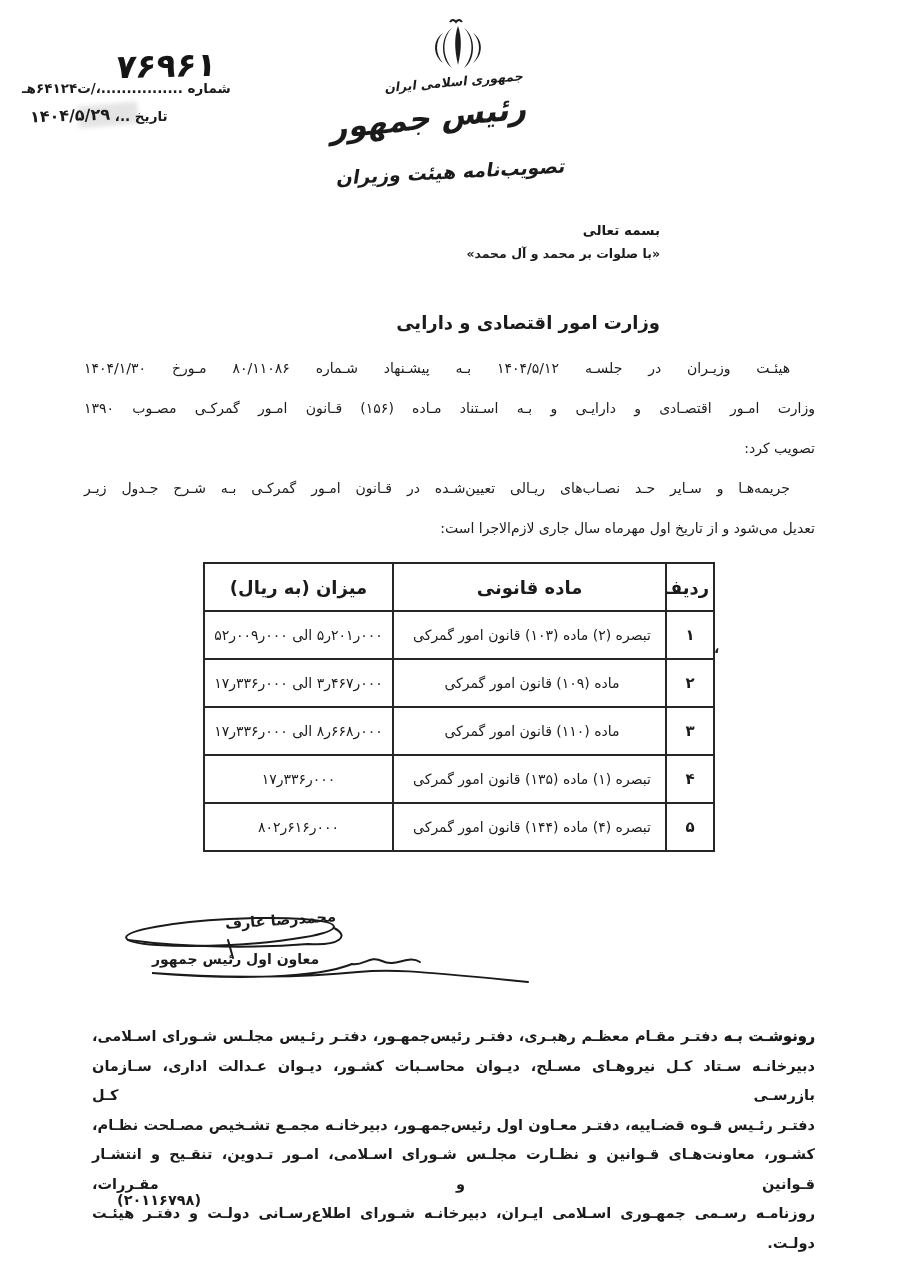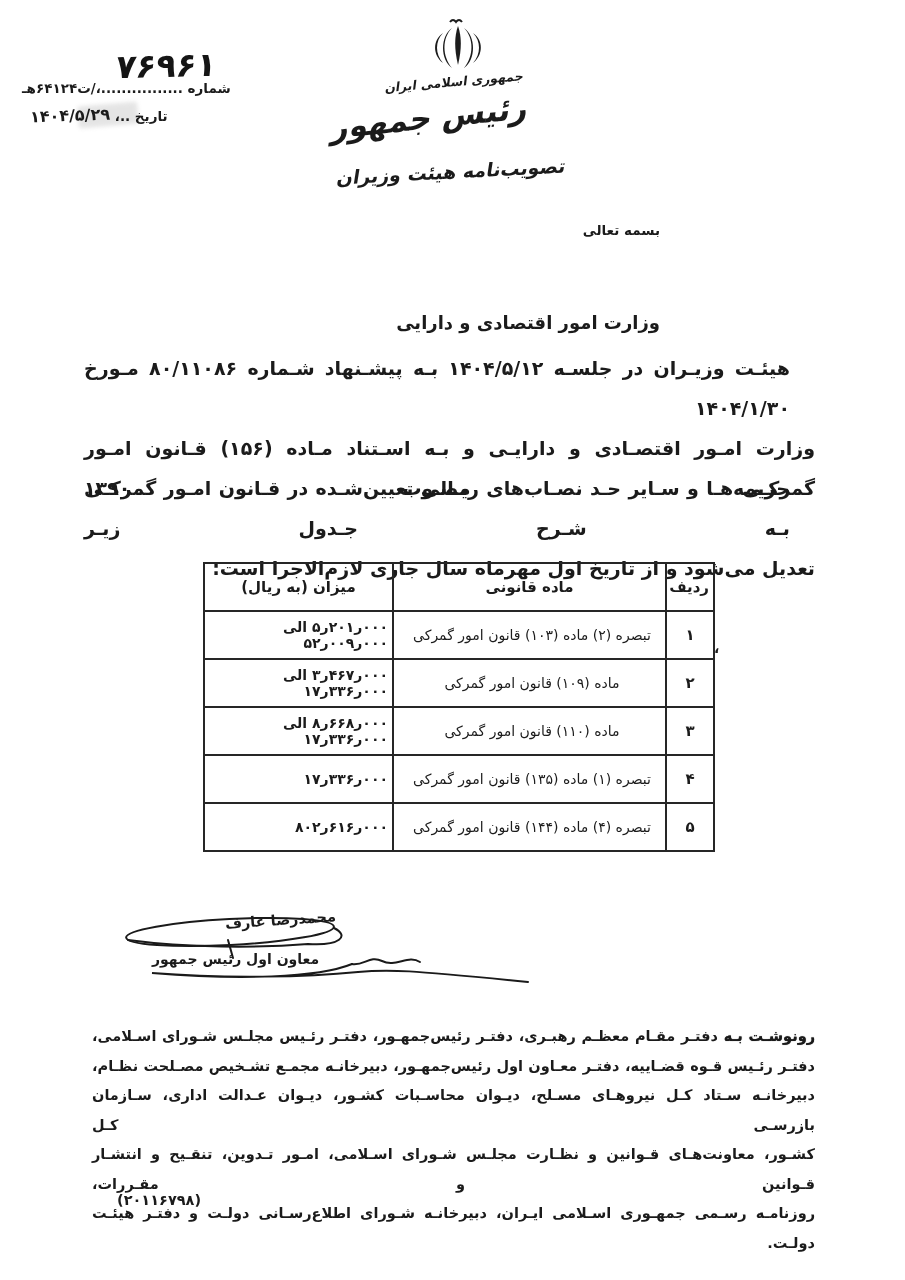--- a/index.html
+++ b/index.html
@@ -23,35 +23,35 @@
   .lh-title{position:absolute;left:393px;top:96px;width:136px;text-align:center;font-size:31px;
         font-weight:bold;transform:rotate(-6deg) skewX(-14deg);white-space:nowrap;}
   .lh-doctype{position:absolute;left:356px;top:160px;width:210px;text-align:center;font-size:19px;
         font-weight:bold;transform:rotate(-3deg) skewX(-12deg);white-space:nowrap;}
   
   .center-line{position:absolute;left:250px;width:410px;text-align:right;}
   .besmeleh{top:222px;font-size:13.5px;font-weight:bold;}
   .salavat{top:246px;font-size:12.5px;font-weight:bold;}
   .addressee{top:293px;font-size:18px;font-weight:bold;margin-top:19px;}
   
-  .bodyblock{position:absolute;right:90px;left:84px;font-size:19px;font-weight:bold;line-height:40px;}
+  .bodyblock{position:absolute;right:90px;left:84px;font-size:14px;font-weight:normal;line-height:40px;}
   .p1{top:348px;} .p2{top:468px;}
   .jline{text-align:justify;text-align-last:justify;}
   .indent{padding-right:25px;}
   .rline{text-align:right;}
   
   table.gtable{position:absolute;left:203px;top:562px;width:510px;border-collapse:collapse;
         direction:rtl;table-layout:fixed;}
   .gtable th,.gtable td{border:2px solid #262626;text-align:center;vertical-align:middle;
         height:46px;padding:0 4px;overflow:hidden;}
-  .gtable th{font-size:15px;font-weight:bold;}
+  .gtable th{font-size:18px;font-weight:bold;}
   col.c-radif{width:48px;} col.c-made{width:273px;} col.c-mizan{width:189px;}
   td.radif{font-size:15px;font-weight:bold;}
   td.made{font-size:14px;font-weight:normal;padding-left:9px;}
-  td.mizan{font-size:14px;font-weight:bold;text-align:right;}
+  td.mizan{font-size:14px;font-weight:normal;}
   .artifact{position:absolute;left:714px;top:640px;font-size:14px;font-weight:bold;}
   
   .sig-block{position:absolute;left:108px;top:888px;width:530px;height:120px;}
   .sig-svg{position:absolute;left:0;top:0;width:530px;height:120px;}
   .sig-name{position:absolute;left:117px;top:24px;font-size:14.5px;font-weight:bold;
         transform:rotate(-4deg);white-space:nowrap;}
   .sig-title{position:absolute;left:44px;top:63px;font-size:14px;font-weight:bold;white-space:nowrap;}
   
   .cc-block{position:absolute;right:90px;left:92px;top:1022px;font-size:14.5px;font-weight:bold;
         line-height:29.5px;}
@@ -76,25 +76,27 @@
       <path d="M36,10 C46,20 46,38 36,50 C48,42 48,18 36,10 Z"></path>
       <path d="M45,15 C53,23 53,36 45,45 C55.5,37 55.5,22 45,15 Z"></path>
     </g>
     <path d="M22,4 q3,-4 6,0 q3,-4 6,0" fill="none" stroke="#1c1c1c" stroke-width="2"></path>
   </svg>
   <div class="lh-country">جمهوری اسلامی ایران</div>
   <div class="lh-title">رئیس جمهور</div>
   <div class="lh-doctype">تصویب‌نامه هیئت وزیران</div>
 
   <div class="center-line besmeleh">بسمه تعالی</div>
+  <div class="center-line salavat">«با صلوات بر محمد و آل محمد»</div>
   <div class="center-line addressee">وزارت امور اقتصادی و دارایی</div>
 
   <div class="bodyblock p1">
     <div class="jline indent">هیئـت وزیـران در جلسـه ۱۴۰۴/۵/۱۲ بـه پیشـنهاد شـماره ۸۰/۱۱۰۸۶ مـورخ ۱۴۰۴/۱/۳۰</div>
     <div class="jline">وزارت امـور اقتصـادی و دارایـی و بـه اسـتناد مـاده (۱۵۶) قـانون امـور گمرکـی مصـوب ۱۳۹۰</div>
+    <div class="rline">تصویب کرد:</div>
   </div>
 
   <div class="bodyblock p2">
     <div class="jline indent">جریمه‌هـا و سـایر حـد نصـاب‌های ریـالی تعیین‌شـده در قـانون امـور گمرکـی بـه شـرح جـدول زیـر</div>
     <div class="rline">تعدیل می‌شود و از تاریخ اول مهرماه سال جاری لازم‌الاجرا است:</div>
   </div>
 
   <table class="gtable">
     <colgroup>
         <col class="c-radif">
@@ -145,20 +147,20 @@
       <path d="M120,52 L125,70"></path>
       <path d="M312,74 C300,66 288,80 274,73 C262,67 256,78 244,76"></path>
       <path d="M244,76 C210,90 130,92 44,85 C120,91 200,89 250,84 C280,81 300,82 420,94"></path>
     </svg>
     <div class="sig-name">محمدرضا عارف</div>
     <div class="sig-title">معاون اول رئیس جمهور</div>
   </div>
 
   <div class="cc-block">
     <div class="jline"><span class="cc-bold">رونوشـت بـه</span> <span>دفتـر مقـام معظـم رهبـری، دفتـر رئیس‌جمهـور، دفتـر رئـیس مجلـس شـورای اسـلامی،</span></div>
+    <div class="jline">دبیرخانـه سـتاد کـل نیروهـای مسـلح، دیـوان محاسـبات کشـور، دیـوان عـدالت اداری، سـازمان بازرسـی کـل</div>
     <div class="jline">دفتـر رئـیس قـوه قضـاییه، دفتـر معـاون اول رئیس‌جمهـور، دبیرخانـه مجمـع تشـخیص مصـلحت نظـام،</div>
-    <div class="jline">دبیرخانـه سـتاد کـل نیروهـای مسـلح، دیـوان محاسـبات کشـور، دیـوان عـدالت اداری، سـازمان بازرسـی کـل</div>
     <div class="jline">کشـور، معاونت‌هـای قـوانین و نظـارت مجلـس شـورای اسـلامی، امـور تـدوین، تنقـیح و انتشـار قـوانین و مقـررات،</div>
     <div class="jline">روزنامـه رسـمی جمهـوری اسـلامی ایـران، دبیرخانـه شـورای اطلاع‌رسـانی دولـت و دفتـر هیئـت دولـت.</div>
   </div>
   <div class="cc-ref">(۲۰۱۱۶۷۹۸)</div>
 
 </div>
 
 </body></html>

